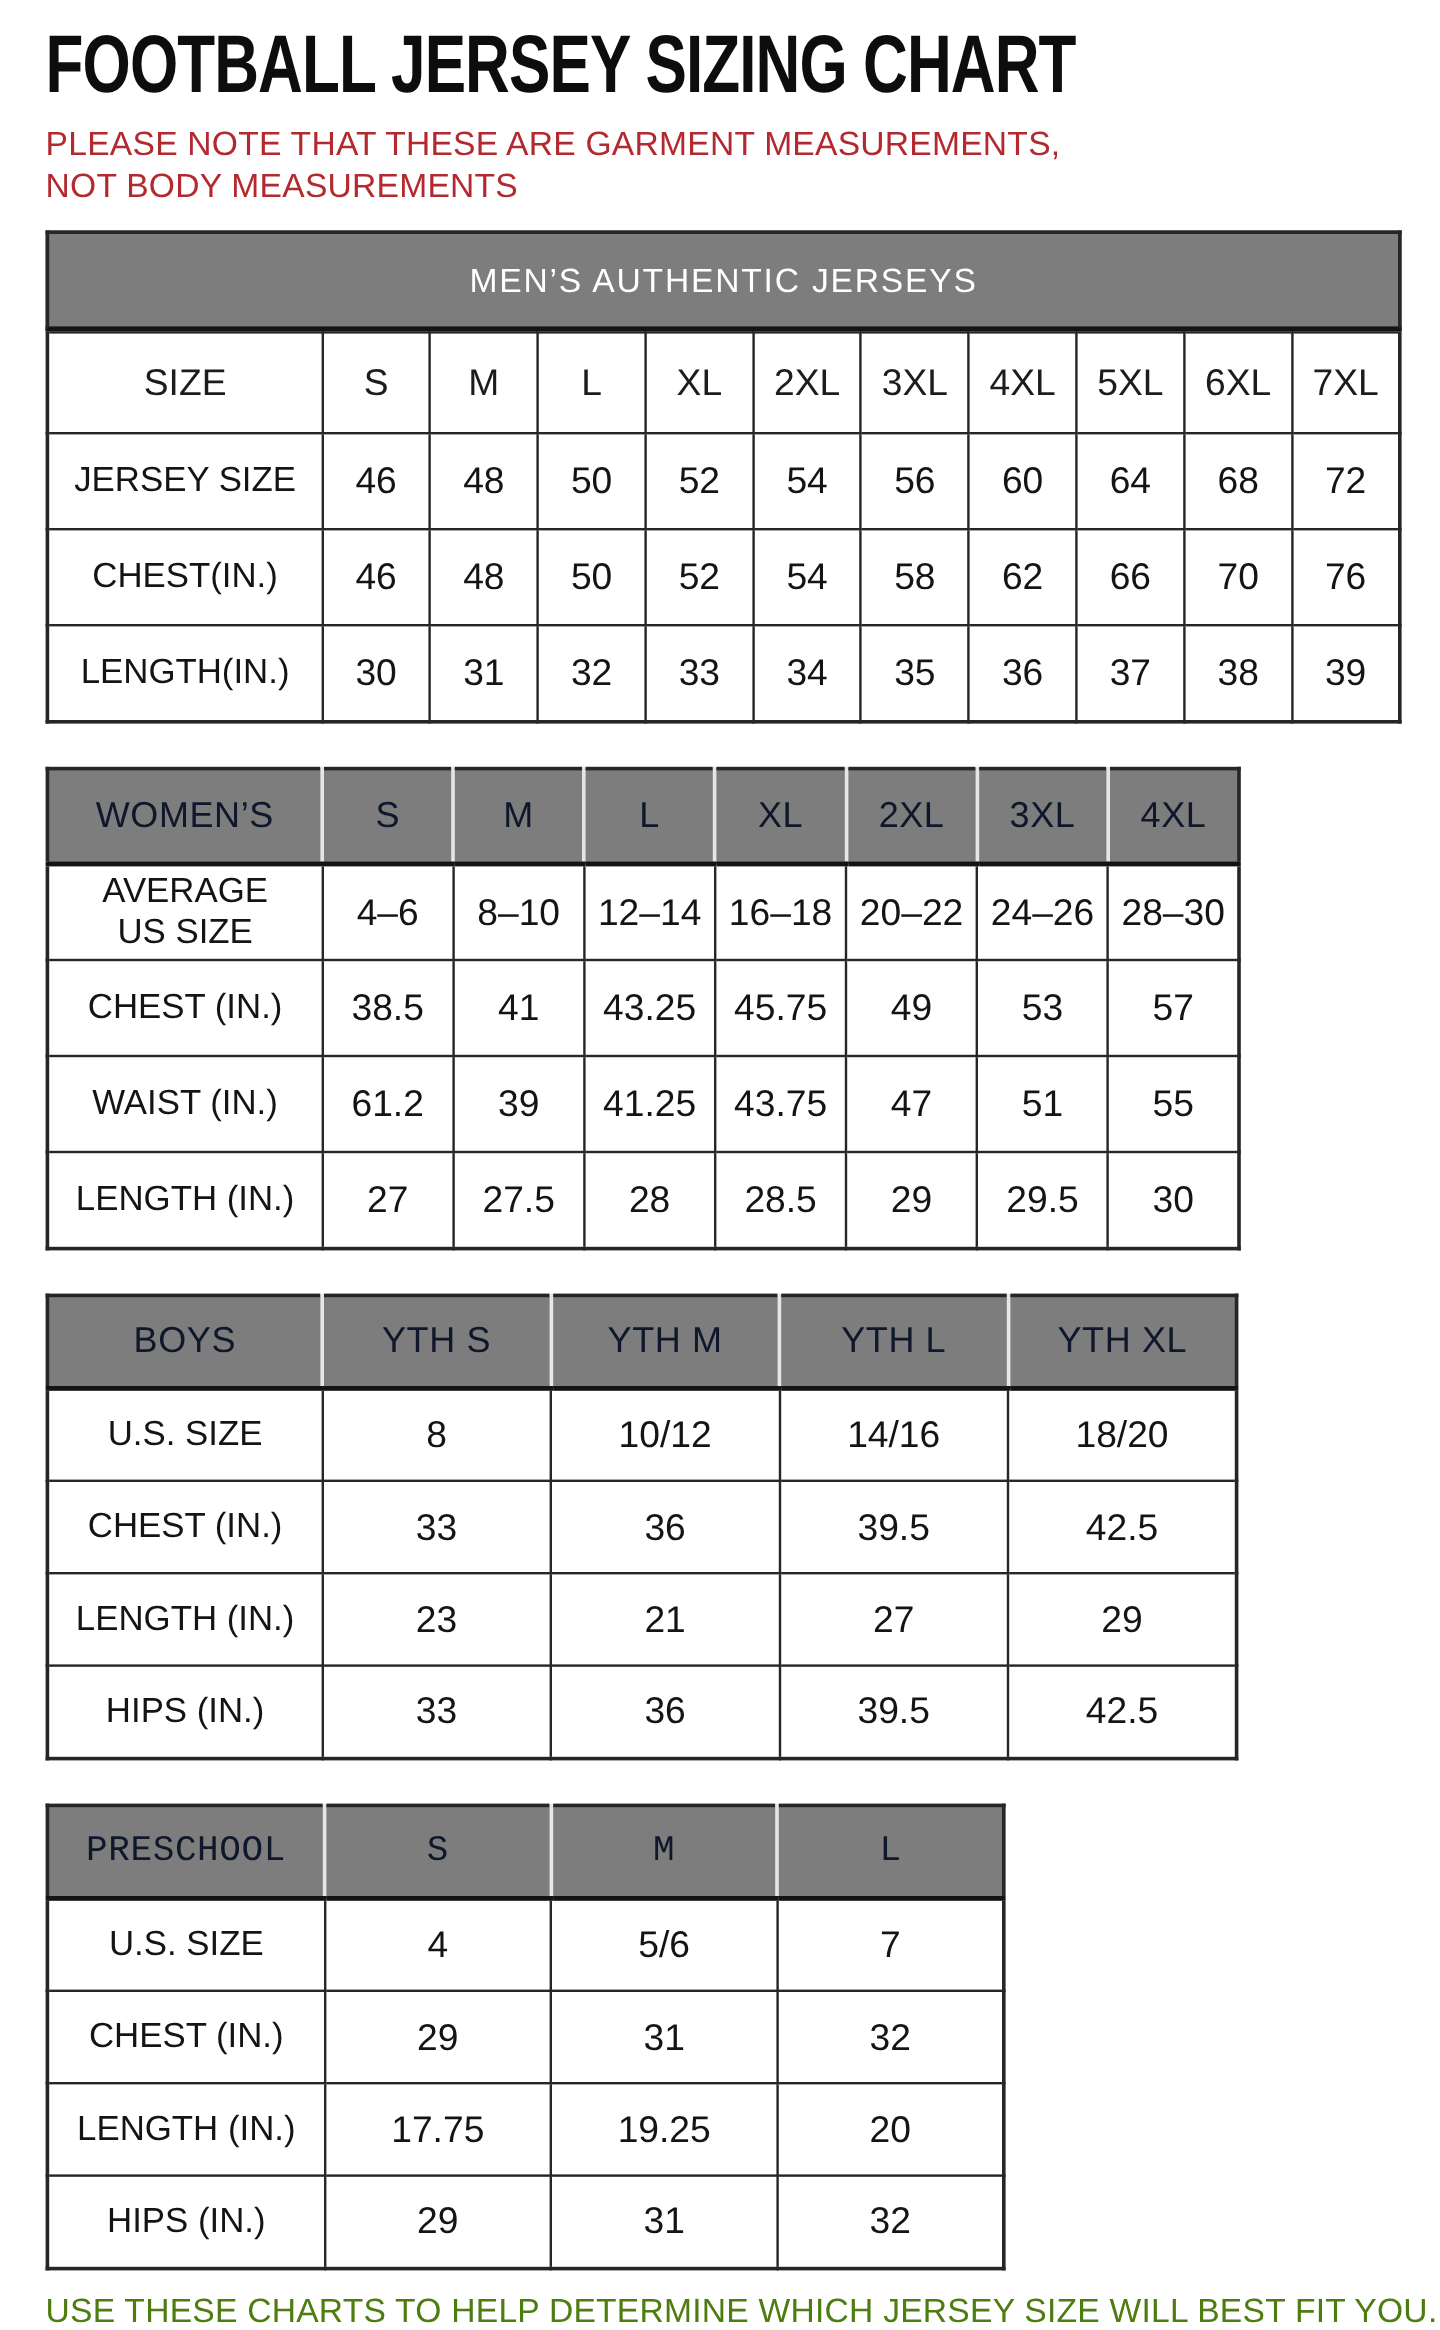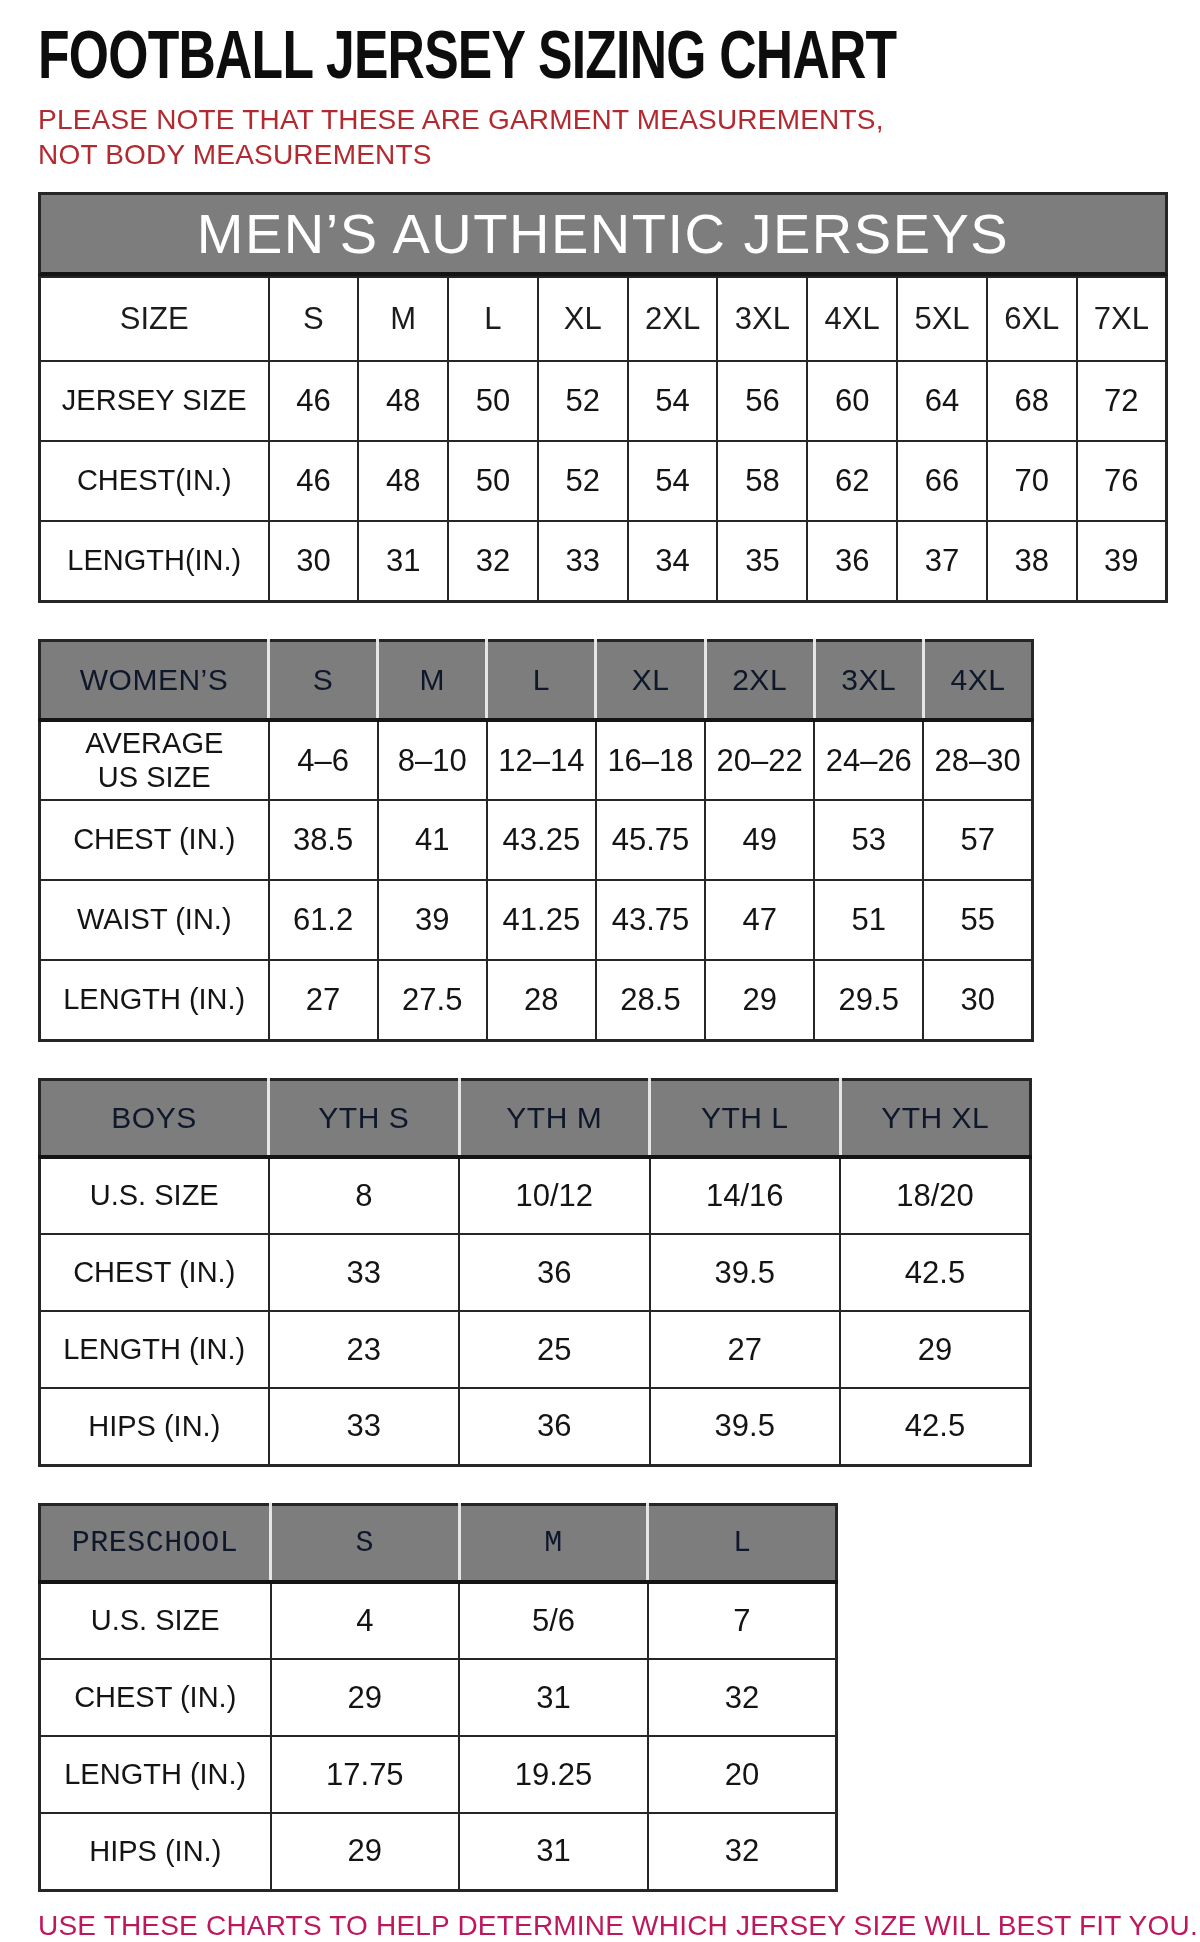--- a/index.html
+++ b/index.html
@@ -56,21 +56,21 @@
   thead th:first-child{width:229px;}
 
   
   .banner{
     width:1130px;height:84px;
     box-sizing:border-box;
     background:#7d7d7d;
     border:3px solid #262626;
     border-bottom:4px solid #141414;
     display:flex;align-items:center;justify-content:center;
-    color:#ffffff;font-size:56px;letter-spacing:1.5px;
+    color:#ffffff;font-size:28px;letter-spacing:1.5px;
   }
   .t-mens table{width:1130px;border-top:none;}
   .t-mens thead tr{height:84px;}
   .t-mens tbody tr{height:80px;}
   .t-mens thead th{background:#ffffff;color:#1c1c1c;}
 
   
   .gray-head thead th{
     background:#7d7d7d;color:#0f172a;
     border-bottom:4px solid #141414;
@@ -88,21 +88,21 @@
   .t-boys tbody tr{height:77px;}
 
   .t-preschool table{width:800px;}
   .t-preschool thead tr{height:78px;font-family:Liberation Mono, monospace;}
   .t-preschool tbody tr{height:77px;}
   .t-preschool thead th:first-child{width:231px;}
 
   
   .footer{
     margin:18px 0 0 0;
-    color:#be185d;
+    color:#4d7c0f;
     font-size:28px;
     letter-spacing:.2px;
     white-space:nowrap;
   }
 </style>
 </head>
 <body>
 
 <div class="page">
 
@@ -254,21 +254,21 @@
           <tr>
             <th class="rowlabel">CHEST (IN.)</th>
             <td>33</td>
             <td>36</td>
             <td>39.5</td>
             <td>42.5</td>
           </tr>
           <tr>
             <th class="rowlabel">LENGTH (IN.)</th>
             <td>23</td>
-            <td>25</td>
+            <td>21</td>
             <td>27</td>
             <td>29</td>
           </tr>
           <tr>
             <th class="rowlabel">HIPS (IN.)</th>
             <td>33</td>
             <td>36</td>
             <td>39.5</td>
             <td>42.5</td>
           </tr>

